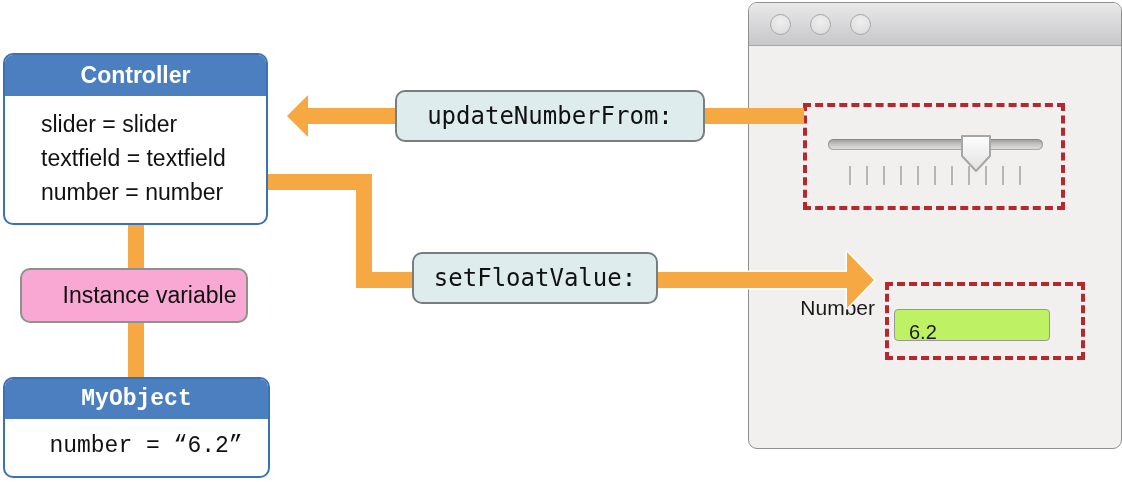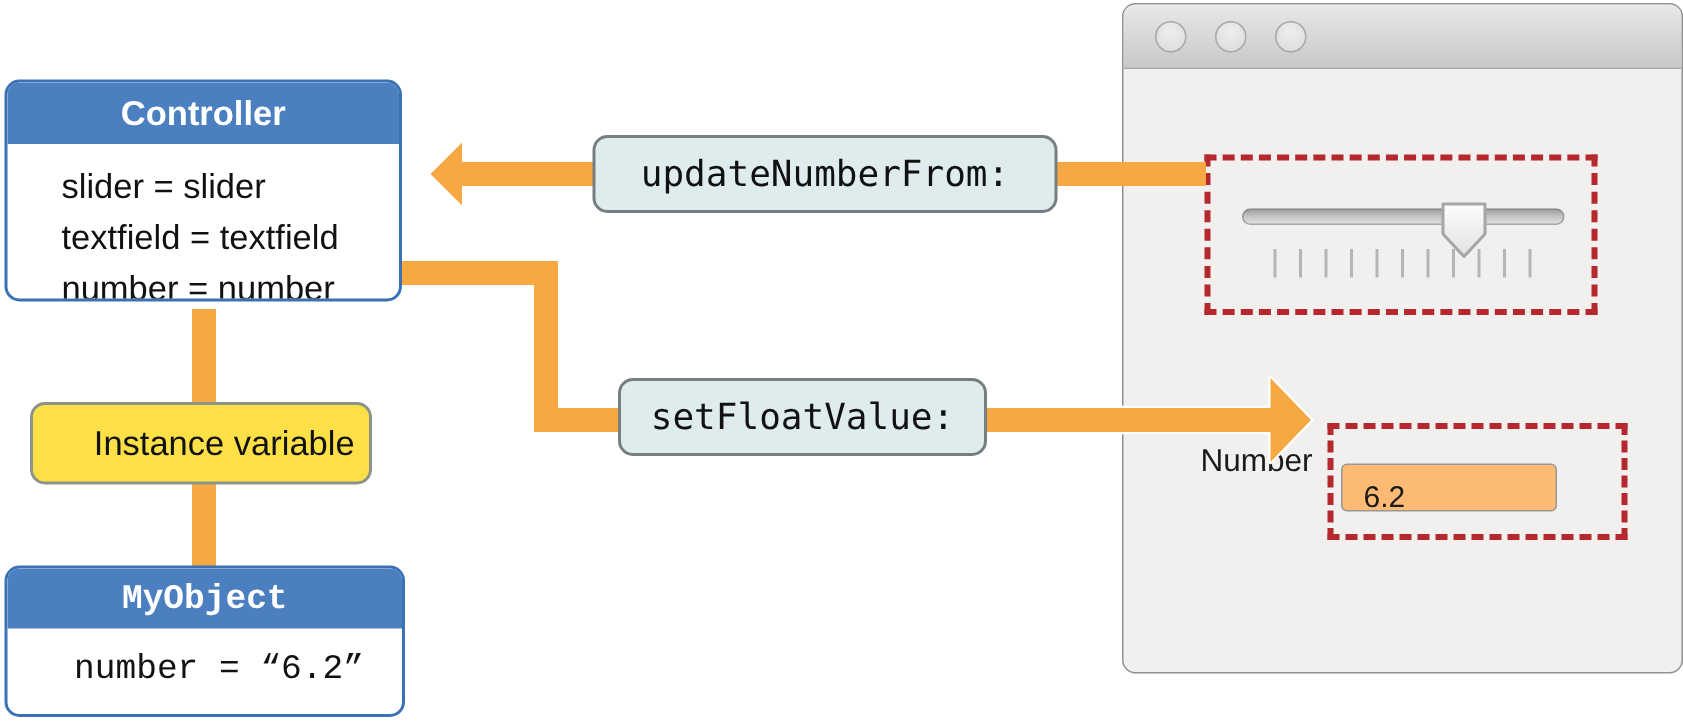--- a/index.html
+++ b/index.html
@@ -40,44 +40,44 @@
     position:absolute;left:849px;top:166px;width:172px;height:19px;z-index:2;
     display:flex;justify-content:space-between;
   }
   .tick{width:2px;height:100%;background:#b5b5b5;}
   
   .num-label{
     position:absolute;left:763px;top:296px;width:112px;text-align:right;
     font-size:21px;color:#1a1a1a;z-index:2;
   }
   .num-input{
-    position:absolute;left:894px;top:309px;width:144px;height:32px;z-index:2;
-    border:1.5px solid #979797;border-radius:4px;background:#fdba74;
+    position:absolute;left:894px;top:309px;width:156px;height:32px;z-index:2;
+    border:1.5px solid #979797;border-radius:4px;background:#bef264;
     font-family:"Liberation Sans",sans-serif;font-size:20px;color:#1a1a1a;
     padding:14px 0 0 14px;box-sizing:border-box;outline:none;
   }
   
   .arrows{position:absolute;left:0;top:0;width:1122px;height:482px;z-index:3;pointer-events:none;}
   
   .bluebox{
     position:absolute;background:#fff;border:2px solid #3B72B6;border-radius:10px;
     overflow:hidden;box-sizing:border-box;z-index:4;
   }
   .bluebox .hdr{
     background:#4B7FC0;color:#fff;font-weight:bold;font-size:23px;
     text-align:center;line-height:41px;height:41px;
   }
-  #controller{left:3px;top:53px;width:265px;height:148px;}
+  #controller{left:3px;top:53px;width:265px;height:172px;}
   #controller .body{padding:11px 0 0 36px;font-size:23px;line-height:34px;color:#111;}
   #myobject{left:3px;top:377px;width:267px;height:101px;font-family:Liberation Mono, monospace;}
   #myobject .hdr{height:40px;line-height:40px;}
   #myobject .body{font-size:23px;color:#111;text-align:center;line-height:55px;margin-left:19px;}
   #ivar{
     position:absolute;left:20px;top:268px;width:228px;height:55px;z-index:4;
-    background:#fde047;border:2px solid #8A948A;border-radius:10px;box-sizing:border-box;
+    background:#f9a8d4;border:2px solid #8A948A;border-radius:10px;box-sizing:border-box;
     font-size:23px;color:#111;text-align:center;line-height:51px;padding-left:31px;
   }
   .msg-label{
     position:absolute;height:52px;z-index:4;background:#DFECEE;
     border:2px solid #777E80;border-radius:10px;box-sizing:border-box;
     font-family:"DejaVu Sans Mono","Liberation Mono",monospace;font-size:24px;color:#111;
     display:flex;align-items:center;justify-content:center;
   }
   #msg-update{left:395px;top:90px;width:310px;}
   #msg-setfloat{left:412px;top:252px;width:246px;}

